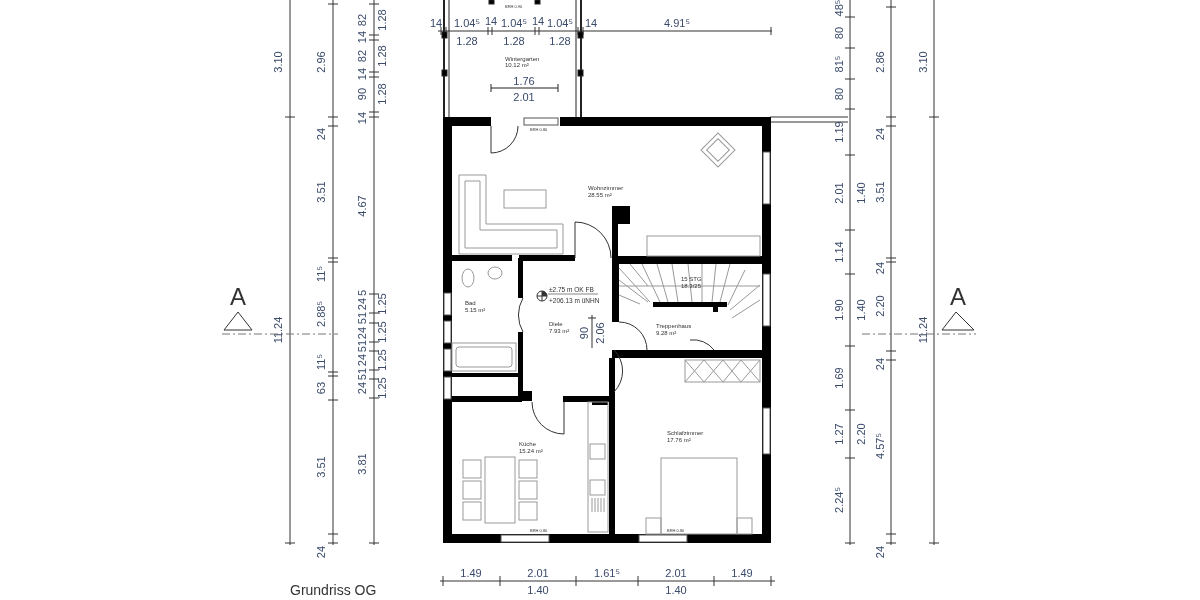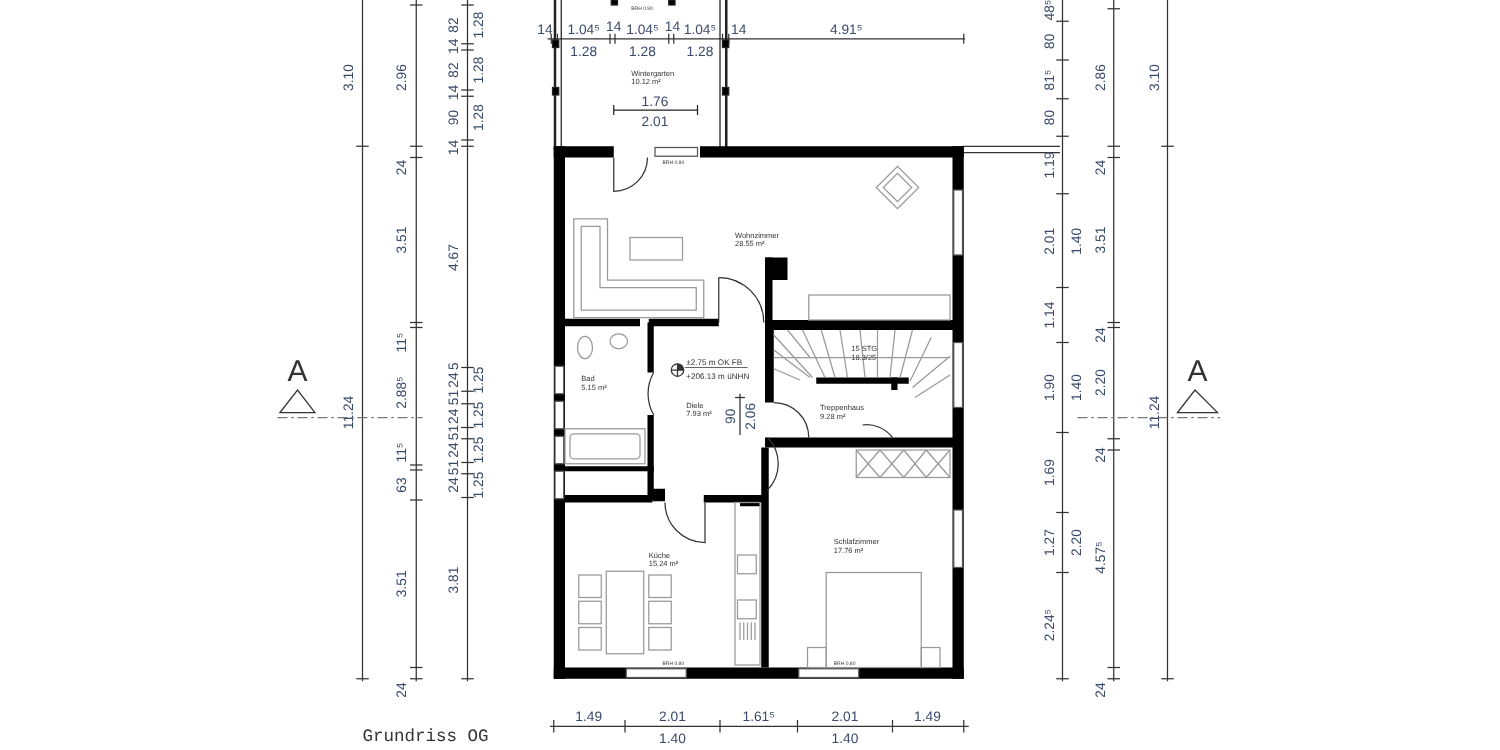--- a/index.html
+++ b/index.html
@@ -1,20 +1,20 @@
 <!DOCTYPE html>
 <html><head>
 <meta charset="utf-8">
 <style>
   html,body{margin:0;padding:0;background:#fff;}
   body{width:1200px;height:600px;position:relative;overflow:hidden;font-family:"Liberation Sans","DejaVu Sans",sans-serif;}
   #plan{position:absolute;left:0;top:0;}
   .dim{font-family:"Liberation Sans",sans-serif;fill:#3a4a6a;font-size:11px;}
   .room{font-family:"Liberation Sans",sans-serif;fill:#333;font-size:6px;}
-  .title{position:absolute;left:290px;top:582px;font-size:14px;color:#333;font-family:Liberation Mono, monospace;}
+  .title{position:absolute;left:290px;top:582px;font-size:14px;color:#333;font-family:Liberation Sans, sans-serif;}
 </style>
 </head>
 <body>
 
 <svg id="plan" width="1200" height="600" viewBox="0 0 1200 600">
 
   <g stroke="#333" stroke-width="1" fill="none">
     <line x1="290" y1="0" x2="290" y2="545"></line>
     <line x1="333" y1="0" x2="333" y2="545"></line>
     <line x1="374" y1="0" x2="374" y2="545"></line>

